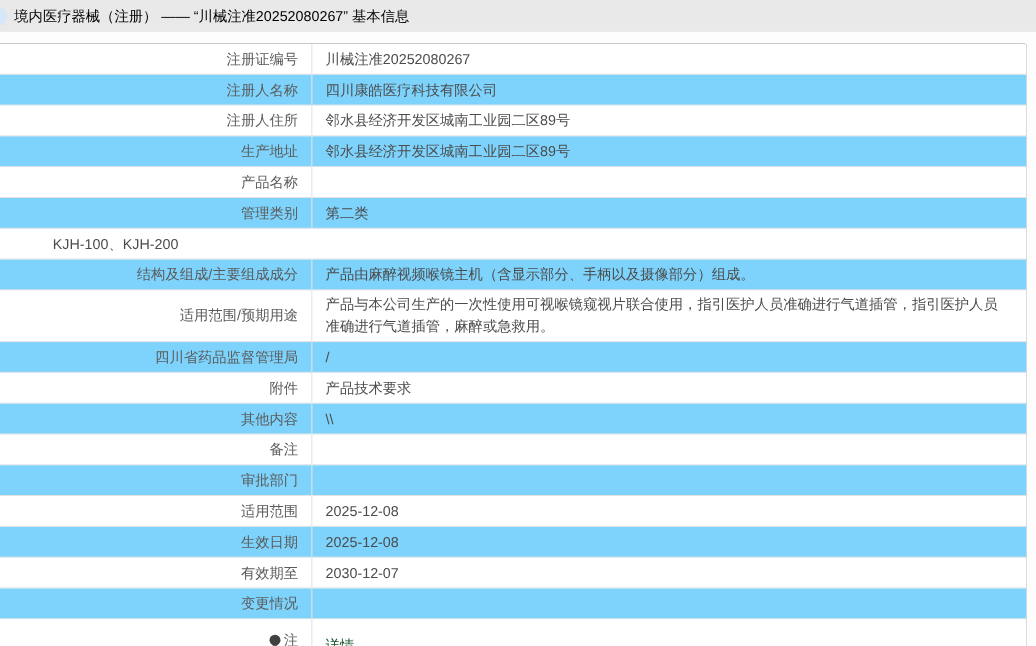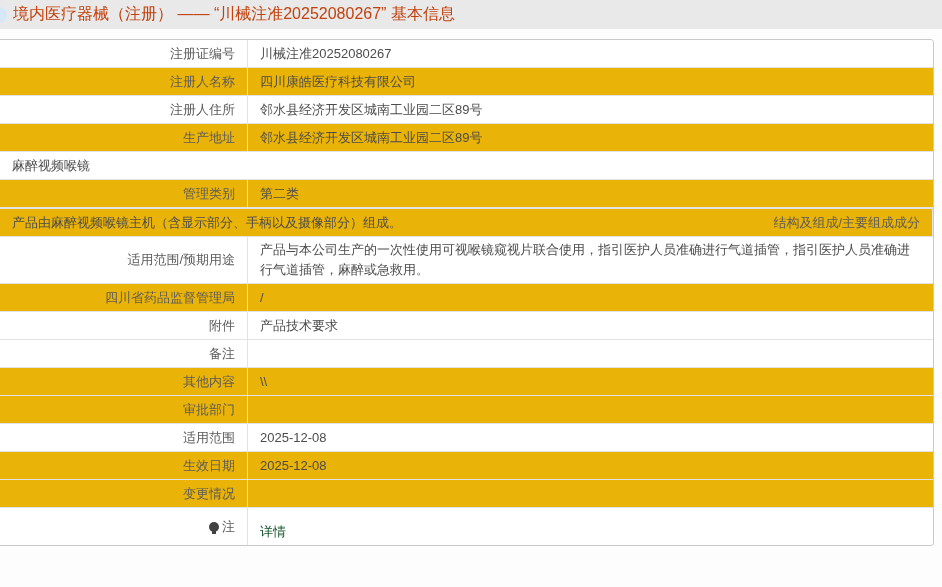--- a/index.html
+++ b/index.html
@@ -11,31 +11,31 @@
   .title-bar {
     height:29px; background:#e9e9e9;
     display:flex; align-items:center; overflow:hidden;
   }
   .title-icon {
     flex:none; width:16px; height:16px; box-sizing:border-box;
     border-radius:50%; background:#d6e8f7; border:2px solid #3a8ccб;
     border-color:#3a8cc9;
     margin-left:-9px; margin-right:6px;
   }
-  .title { color:#c2410c; font-size:16px; white-space:nowrap; }
+  .title { color:#000000; font-size:13px; white-space:nowrap; }
 
   .info-table {
     margin:10px 8px 0 0;
     border:1px solid #c9c9c9; border-left:none;
     border-radius:0 4px 4px 0;
     overflow:hidden; background:#fff;
   }
-  .row { display:flex; border-bottom:1px solid #e3e3e3; background:#fff; }
+  .row { display:flex; border-bottom:1px solid #e3e3e3; background:#fff;padding-left:36px; }
   .row:last-child { border-bottom:none; }
-  .row.alt { background:#eab308; }
+  .row.alt { background:#7dd3fc; }
   .cell {
     display:flex; align-items:center;
     font-size:13px; min-height:27px; box-sizing:border-box;
     line-height:20px;
   }
   .cell.label {
     width:248px; flex:none;
     justify-content:flex-end; text-align:right;
     padding:3px 12px 3px 6px;
     color:#5b5b5b;
@@ -88,38 +88,41 @@
   </div>
 
   <div class="row alt">
     <div class="cell label">
           <span>生产地址</span>
         </div>
     <div class="cell value">邻水县经济开发区城南工业园二区89号</div>
   </div>
 
   <div class="row">
-    <div class="cell value">麻醉视频喉镜</div>
+    <div class="cell label">
+          <span>产品名称</span>
+        </div>
   </div>
 
   <div class="row alt">
     <div class="cell label">
           <span>管理类别</span>
         </div>
     <div class="cell value">第二类</div>
   </div>
 
   <div class="row">
-  </div>
-
-  <div class="row alt">
+    <div class="cell value">KJH-100、KJH-200</div>
+  </div>
+
+  <div class="row alt">
+    <div class="cell label">
+          <span>结构及组成/主要组成成分</span>
+        </div>
     <div class="cell value">产品由麻醉视频喉镜主机（含显示部分、手柄以及摄像部分）组成。</div>
-    <div class="cell label">
-          <span>结构及组成/主要组成成分</span>
-        </div>
   </div>
 
   <div class="row">
     <div class="cell label">
           <span>适用范围/预期用途</span>
         </div>
     <div class="cell value">产品与本公司生产的一次性使用可视喉镜窥视片联合使用，指引医护人员准确进行气道插管，指引医护人员准确进行气道插管，麻醉或急救用。</div>
   </div>
 
   <div class="row alt">
@@ -129,54 +132,60 @@
     <div class="cell value">/</div>
   </div>
 
   <div class="row">
     <div class="cell label">
           <span>附件</span>
         </div>
     <div class="cell value">产品技术要求</div>
   </div>
 
+  <div class="row alt">
+    <div class="cell label">
+          <span>其他内容</span>
+        </div>
+    <div class="cell value">\\</div>
+  </div>
+
   <div class="row">
     <div class="cell label">
           <span>备注</span>
         </div>
     <div class="cell value"></div>
   </div>
 
   <div class="row alt">
     <div class="cell label">
-          <span>其他内容</span>
-        </div>
-    <div class="cell value">\\</div>
-  </div>
-
-  <div class="row alt">
-    <div class="cell label">
           <span>审批部门</span>
         </div>
   </div>
 
   <div class="row">
     <div class="cell label">
           <span>适用范围</span>
         </div>
     <div class="cell value">2025-12-08</div>
   </div>
 
   <div class="row alt">
     <div class="cell label">
           <span>生效日期</span>
         </div>
     <div class="cell value">2025-12-08</div>
   </div>
 
+  <div class="row">
+    <div class="cell label">
+          <span>有效期至</span>
+        </div>
+    <div class="cell value">2030-12-07</div>
+  </div>
 
   <div class="row alt">
     <div class="cell label">
           <span>变更情况</span>
         </div>
     <div class="cell value"></div>
   </div>
 
   <div class="row">
     <div class="cell label">

